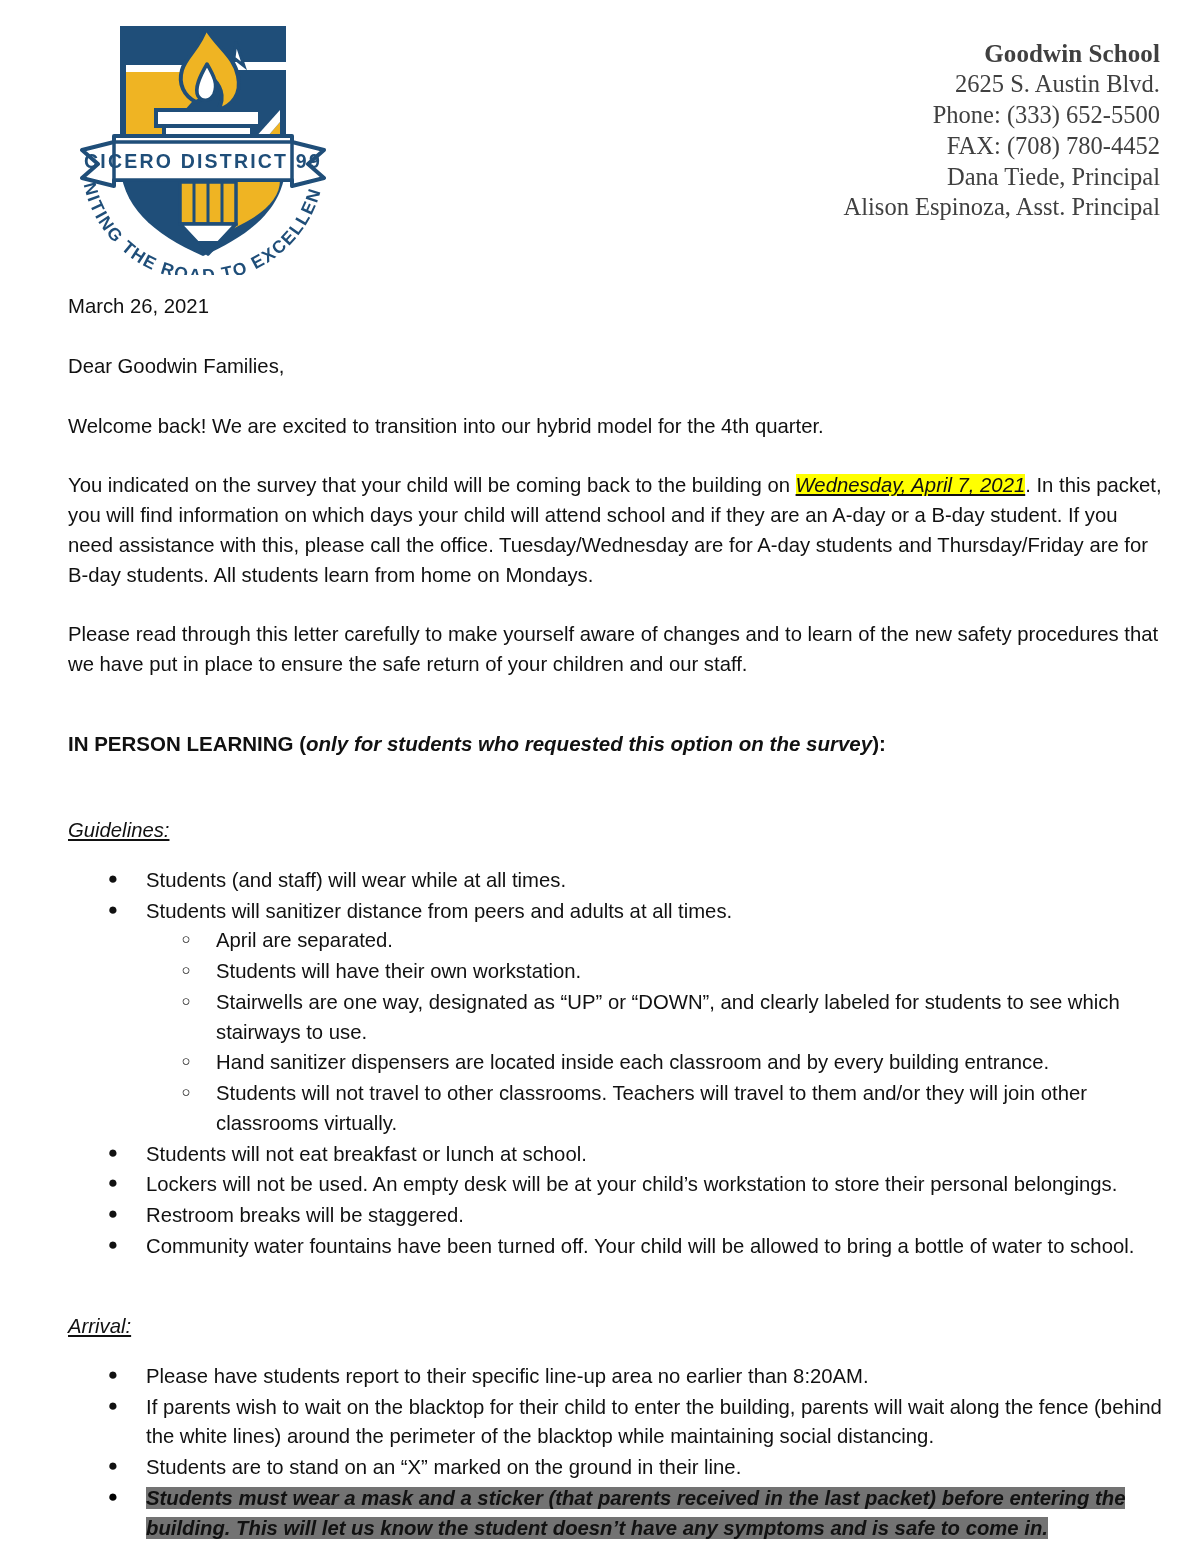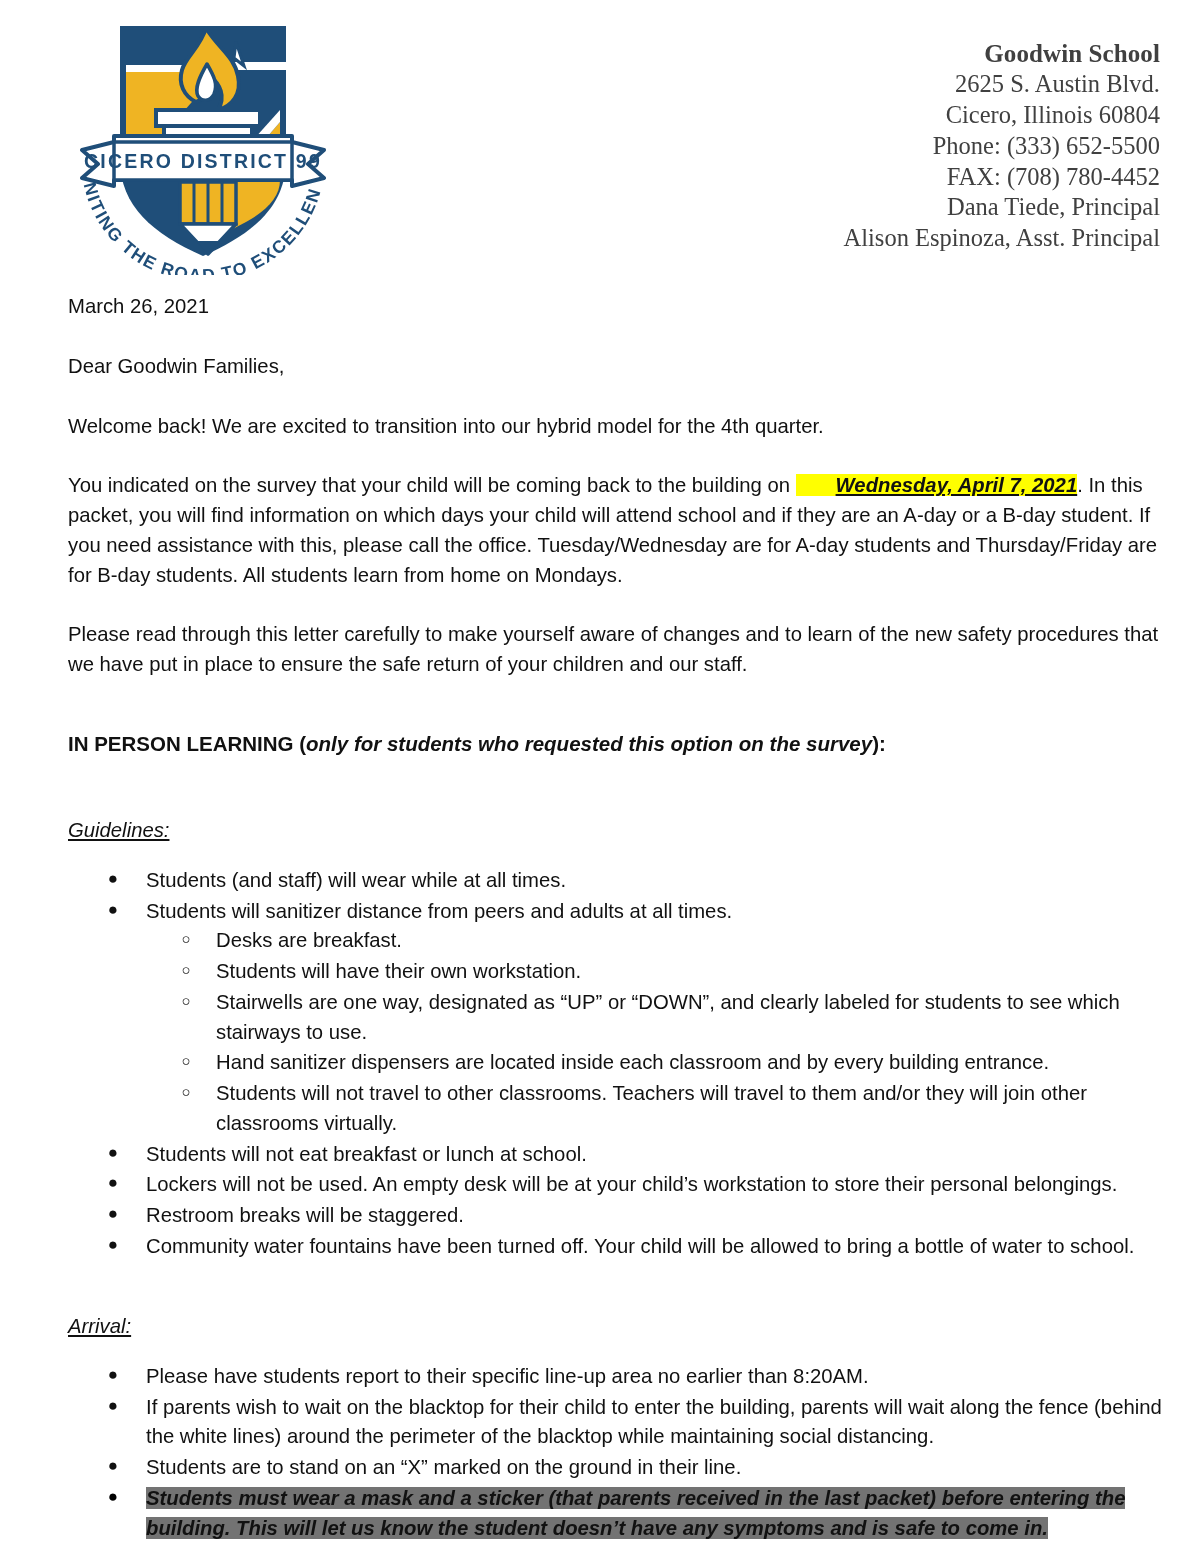--- a/index.html
+++ b/index.html
@@ -70,21 +70,21 @@
 
   .gap-lg { height: 30px; }
   .gap-md { height: 29px; }
   .gap-sm { height: 16px; }
 
   .para { margin: 0; }
 
   .hl {
     background-color: #ffff00;
   }
-  .b { font-weight: bold; padding-left: 40px; }
+  .b { font-weight: normal; }
   .i { font-style: italic; }
   .u { text-decoration: underline; }
 
   .section-head {
     font-weight: bold;
     font-size: 20.5px;
   }
   .section-head .paren {
     font-weight: bold;
     font-style: italic;
@@ -202,21 +202,20 @@
         </defs>
         <text font-family="Liberation Sans, sans-serif" font-size="17.5" font-weight="bold" letter-spacing="1.6" fill="#1F4E79">
           <textPath href="#arcpath" startOffset="50%" text-anchor="middle">IGNITING THE ROAD TO EXCELLENCE</textPath>
         </text>
       </svg>
     </div>
 
     <div class="school-info">
       <div class="school-name">Goodwin School</div>
       <div>2625 S. Austin Blvd.</div>
-      <div>Cicero, Illinois 60804</div>
       <div>Phone:  (333) 652-5500</div>
       <div>FAX: (708) 780-4452</div>
       <div>Dana Tiede, Principal</div>
       <div>Alison Espinoza, Asst. Principal</div>
     </div>
   </div>
 
   <div class="body-area">
 
     <p class="para">March 26, 2021</p>
@@ -251,21 +250,21 @@
         <span class="mk">●</span>
         <span class="txt">Students (and staff) will wear while at all times.</span>
       </li>
 
       <li>
         <span class="mk">●</span>
         <span class="txt">Students will sanitizer distance from peers and adults at all times.</span>
         <ul class="lvl2">
           <li>
             <span class="mk2">○</span>
-            <span class="txt">Desks are breakfast.</span>
+            <span class="txt">April are separated.</span>
           </li>
           <li>
             <span class="mk2">○</span>
             <span class="txt">Students will have their own workstation.</span>
           </li>
           <li>
             <span class="mk2">○</span>
             <span class="txt">Stairwells are one way, designated as “UP” or “DOWN”, and clearly labeled for students to see which stairways to use.</span>
           </li>
           <li>

